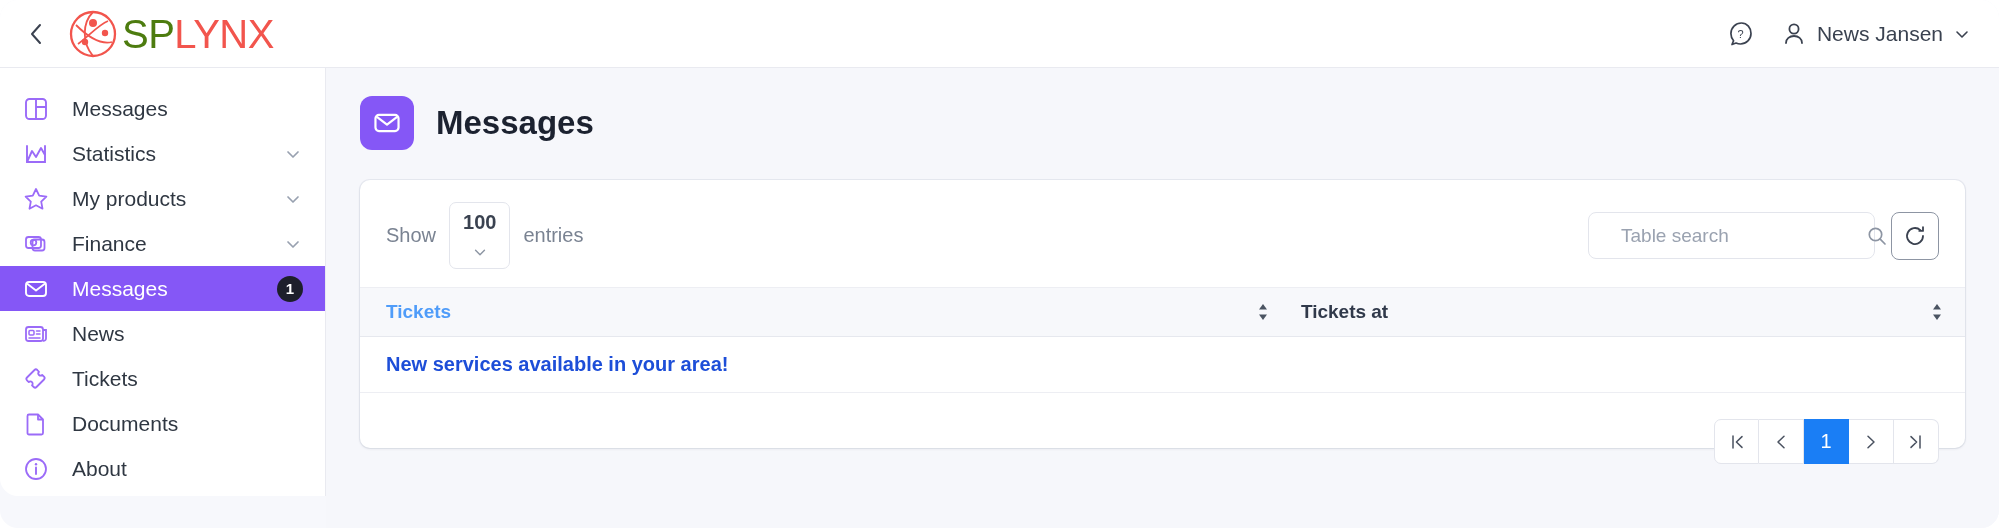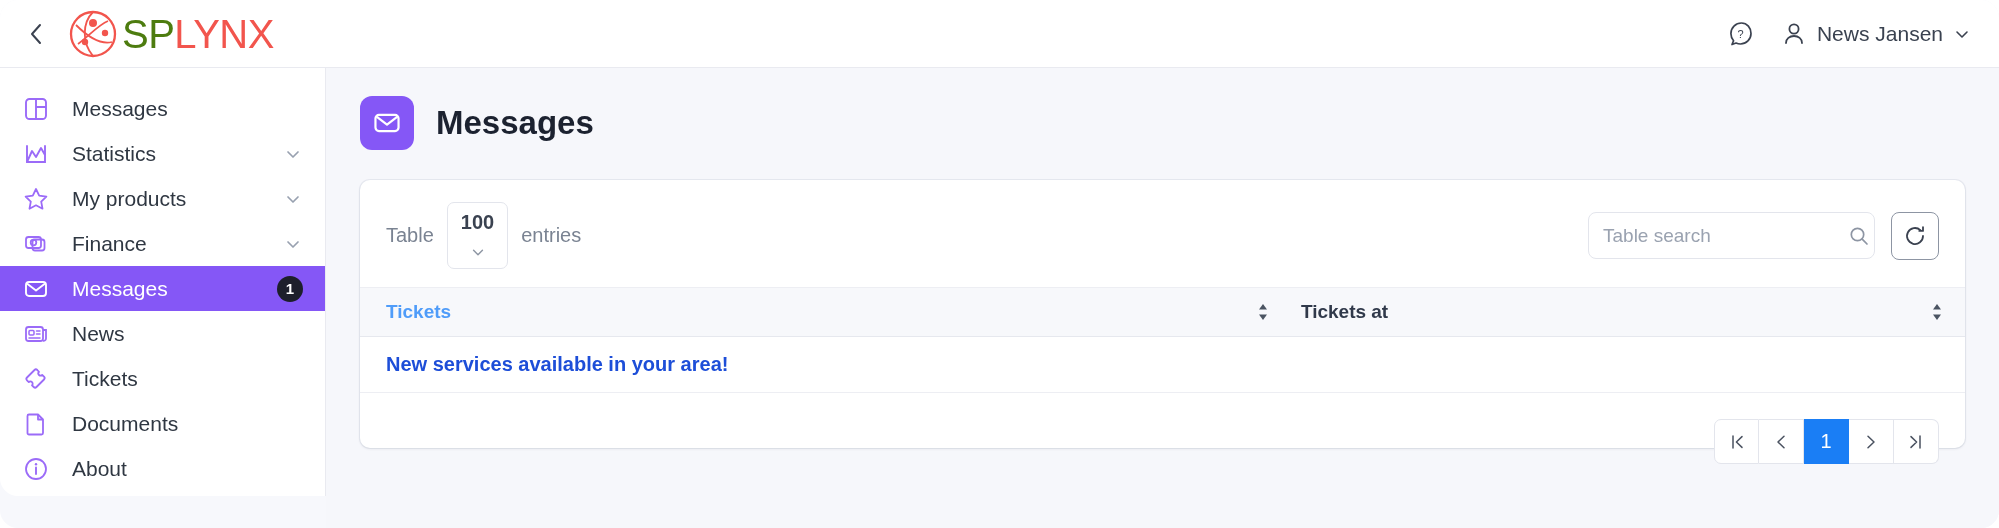--- a/index.html
+++ b/index.html
@@ -121,21 +121,21 @@
     border: 1px solid #e3e5ec; border-radius: 7px;
     padding: 8px 13px; background: #fff; cursor: pointer; flex-direction: column;
   }
   .select-val { font-size: 20px; font-weight: 700; color: #3a4250; }
 
   .table-tools { margin-left: auto; display: flex; align-items: center; gap: 16px; }
   .search-wrap {
     display: flex; align-items: center;
     width: 287px; height: 47px;
     border: 1px solid #e3e5ec; border-radius: 8px;
-    padding: 0 14px; background: #fff;
+    padding: 0 32px; background: #fff;
   }
   .search-input {
     flex: 1; border: none; outline: none;
     font-size: 19px; color: #3a4250;
     font-family: inherit; background: transparent;
   }
   .search-input::placeholder { color: #9aa2b0; }
   .refresh-btn {
     width: 48px; height: 48px;
     border: 1px solid #8d95a3; border-radius: 8px;
@@ -357,21 +357,21 @@
           <path d="M4.5 8 L13 14.5 L21.5 8" fill="none" stroke="#ffffff" stroke-width="1.9" stroke-linecap="round" stroke-linejoin="round"></path>
         </svg>
       </div>
       <h1 class="page-title">Messages</h1>
     </div>
 
     <section class="card">
 
       <div class="card-top">
         <div class="show-entries">
-          <span class="show-lbl">Table</span>
+          <span class="show-lbl">Show</span>
           <div class="select-box">
             <span class="select-val">100</span>
             <span>
               <svg width="16" height="16" viewBox="0 0 18 18">
                 <path d="M4 7 L9 12 L14 7" fill="none" stroke="#8d95a3" stroke-width="1.6" stroke-linecap="round" stroke-linejoin="round"></path>
               </svg>
             </span>
           </div>
           <span class="entries-lbl">entries</span>
         </div>

